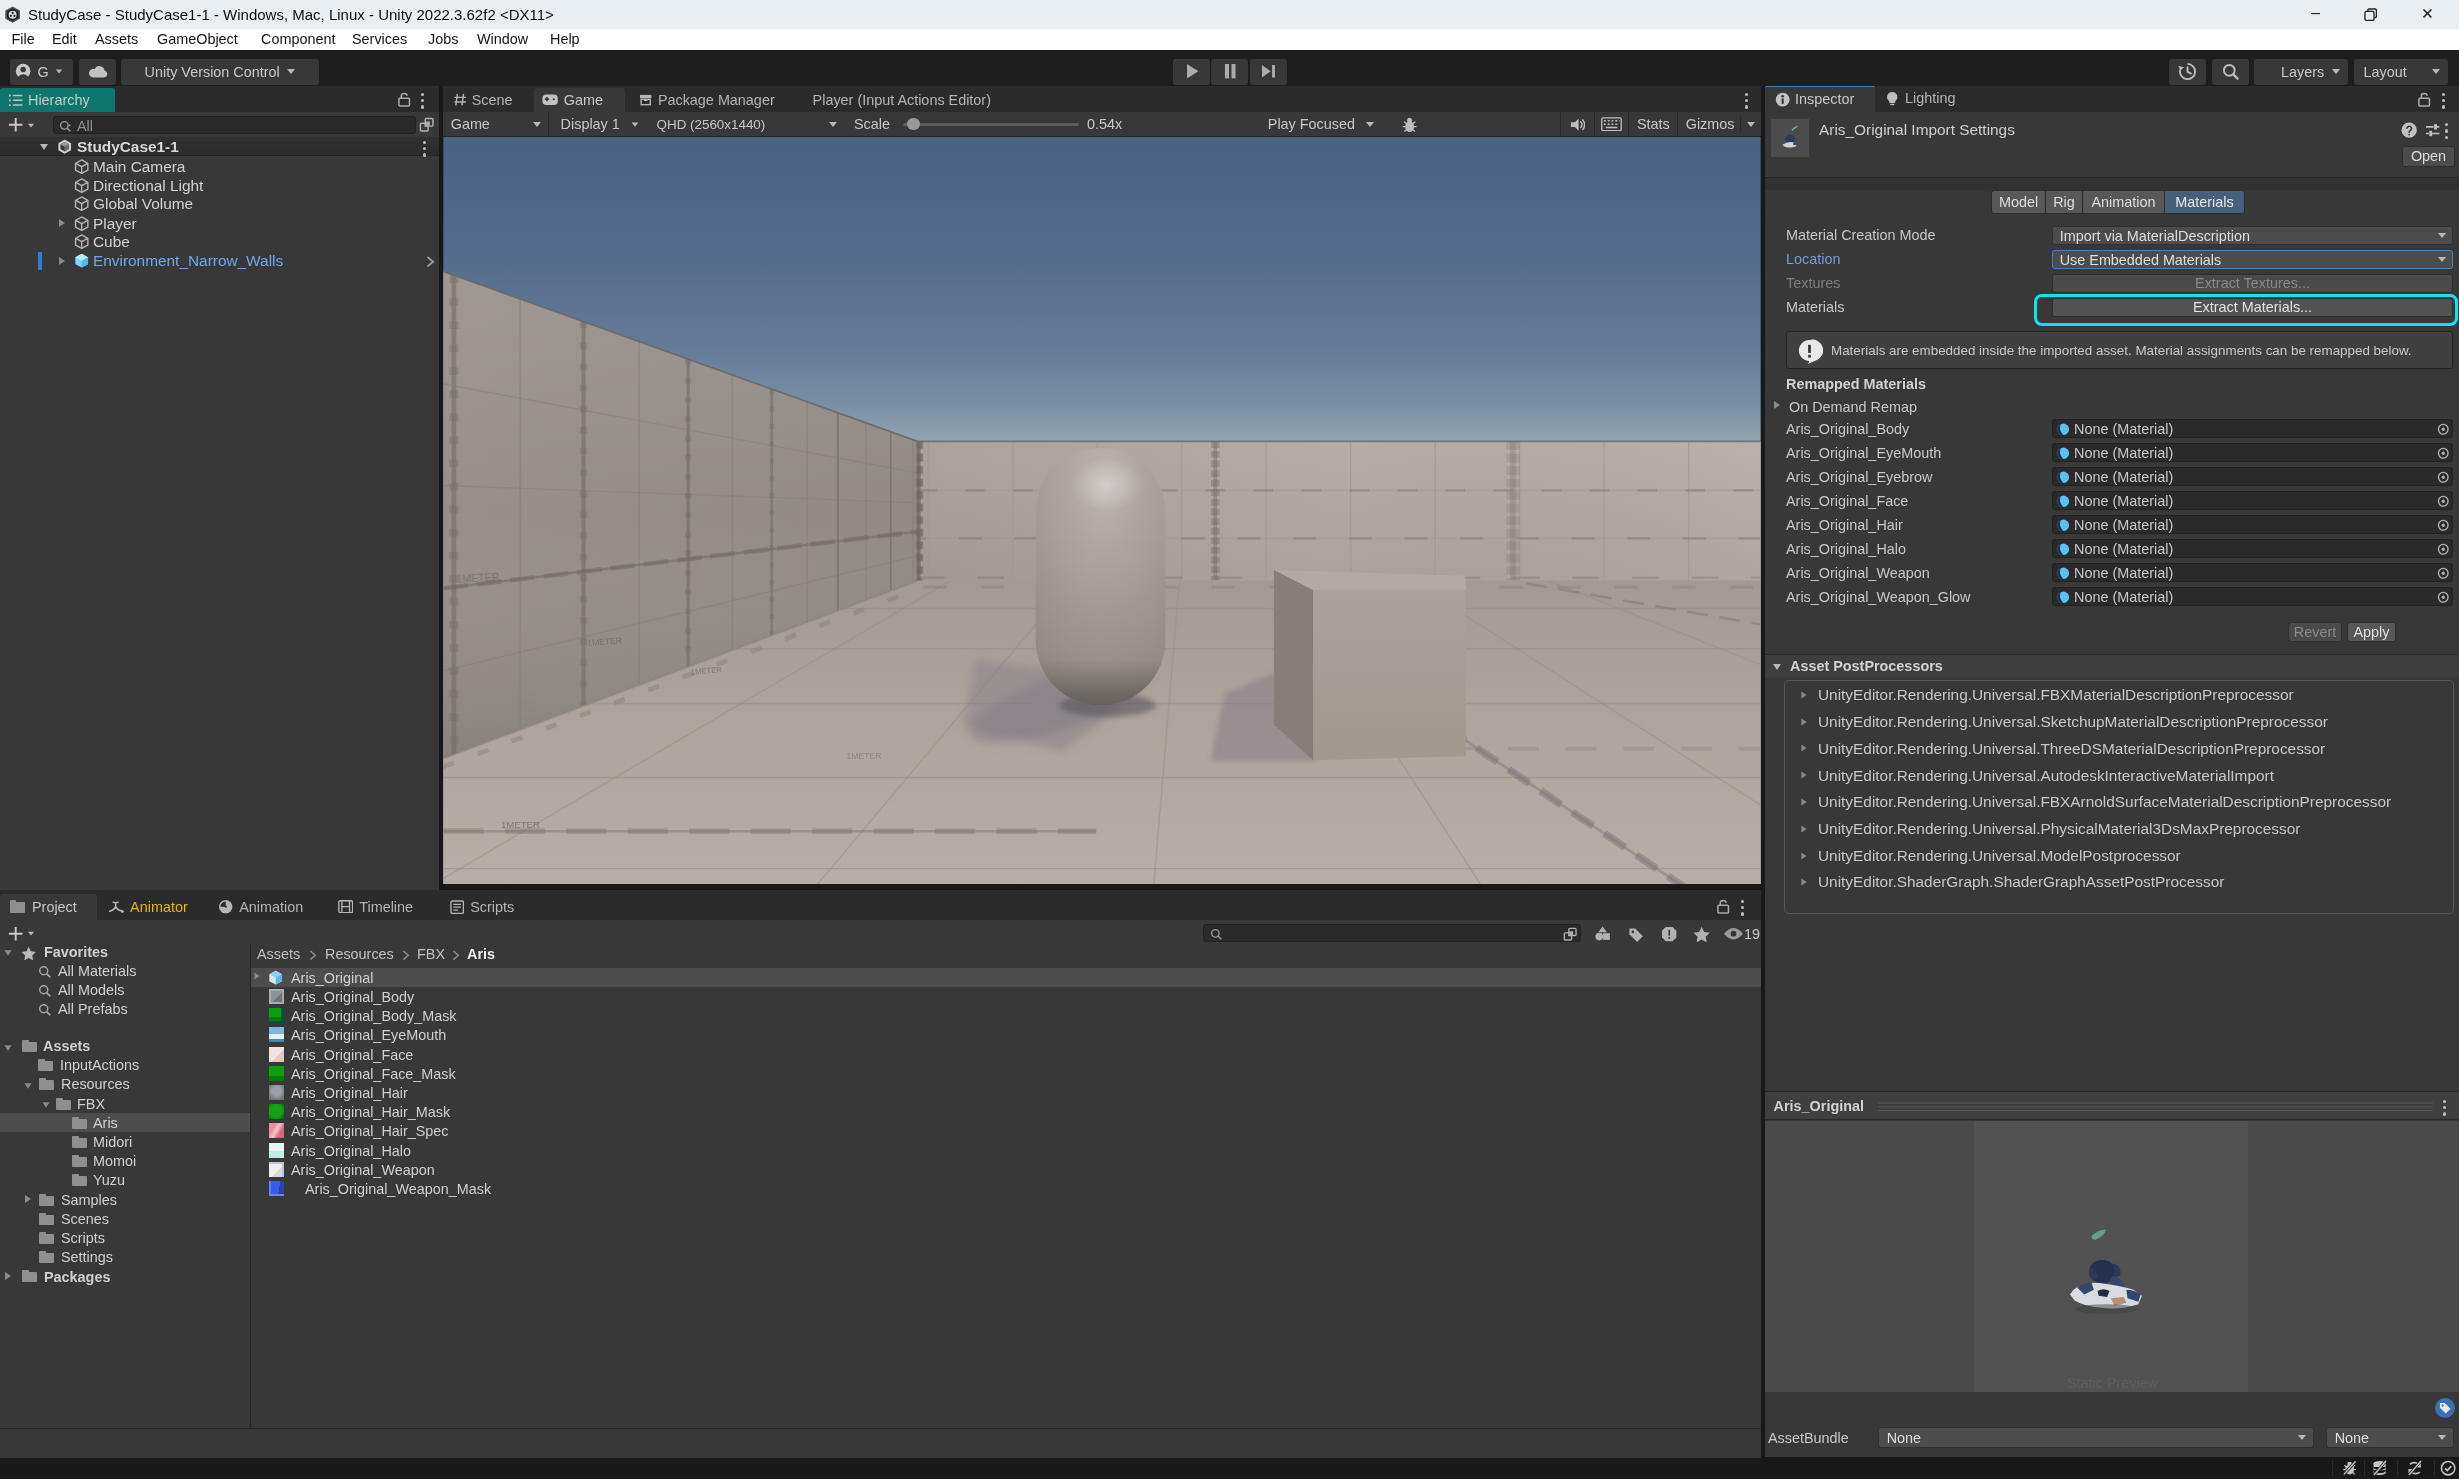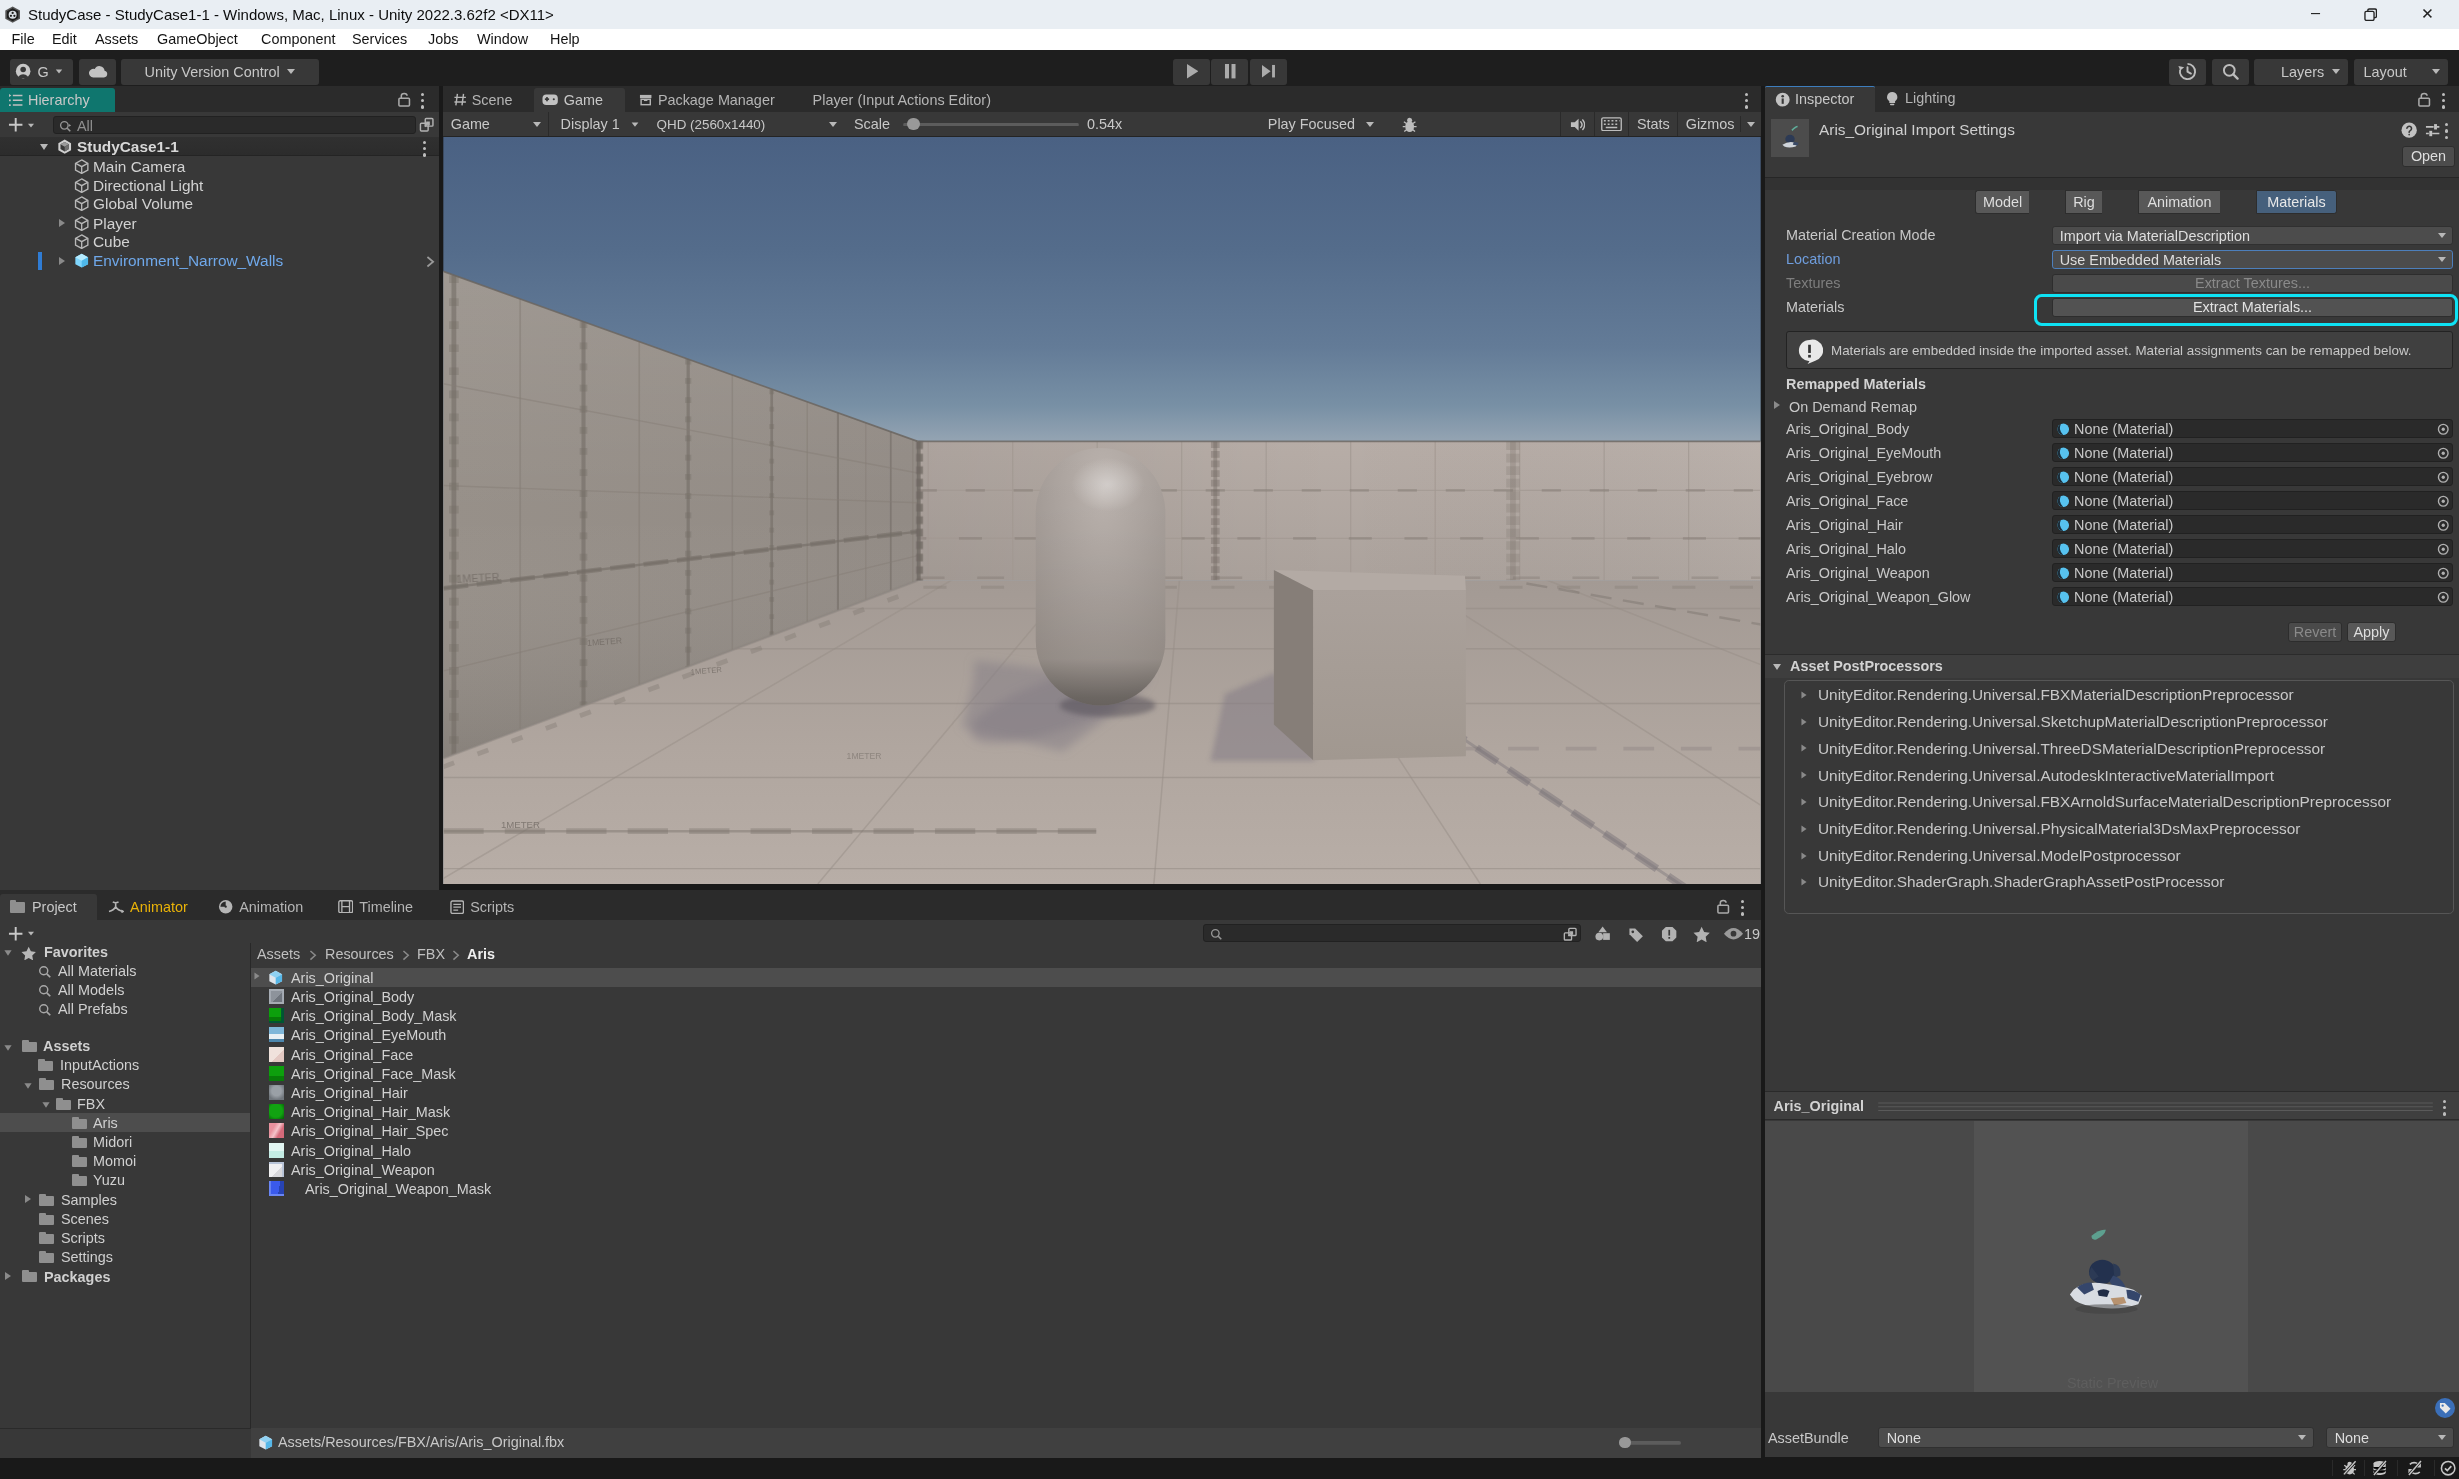--- a/index.html
+++ b/index.html
@@ -543,21 +543,21 @@
     </svg>
   <span class="kebab abs" style="left:680px;top:37px;">
       <i></i>
       <i></i>
       <i></i>
     </span>
   <div class="abs" style="left:637px;top:60px;width:53px;height:21px;background:#4c4c4c;border:1px solid #2d2d2d;border-radius:2.9px;color:#dedede;font-size:14.4px;text-align:center;line-height:19px;">Open</div>
   <div class="abs" style="left:0;top:91px;width:695px;height:1px;background:#262626;"></div>
   <div class="abs" style="left:0;top:92px;width:695px;height:11.5px;background:#323232;"></div>
 
-  <div class="abs" style="left:210px;top:104px;height:24px;display:flex;gap:36px;">
+  <div class="abs" style="left:226px;top:104px;height:24px;display:flex;">
     <div style="width:54px;background:#585858;border:1px solid #2d2d2d;border-right:none;border-radius:2.9px 0 0 2.9px;color:#dedede;font-size:14.4px;text-align:center;line-height:22px;">Model</div>
     <div style="width:37px;background:#585858;border:1px solid #2d2d2d;border-right:none;color:#dedede;font-size:14.4px;text-align:center;line-height:22px;">Rig</div>
     <div style="width:82px;background:#585858;border:1px solid #2d2d2d;border-right:none;color:#dedede;font-size:14.4px;text-align:center;line-height:22px;">Animation</div>
     <div style="width:81px;background:#46607c;border:1px solid #2d2d2d;border-radius:0 2.9px 2.9px 0;color:#e8e8e8;font-size:14.4px;text-align:center;line-height:22px;">Materials</div>
   </div>
 
   <span class="abs txt" style="left:21px;top:141px;">Material Creation Mode</span>
   <div class="abs ddown" style="left:287px;top:140px;width:401px;height:19px;">
     <span style="margin-left:6.7px;flex:1;">Import via MaterialDescription</span>
       <span class="caret" style="margin-right:5.8px;"></span>
@@ -946,32 +946,20 @@
   <div class="thumb" style="top:233px;background:linear-gradient(120deg,#e8929e 30%,#f4c4ca 50%,#d46a7a 70%);"></div>
   <span class="prow" style="left:291px;top:233px;">Aris_Original_Hair_Spec</span>
   <div class="thumb" style="top:253px;background:linear-gradient(180deg,#e2f6f2 55%,#c4ece4 55%);"></div>
   <span class="prow" style="left:291px;top:253px;">Aris_Original_Halo</span>
   <div class="thumb" style="top:272px;background:linear-gradient(135deg,#f0f0f2 60%,#d8d8dc 60%);box-shadow:inset -1.9px 1.9px 0 #b8c4d8;"></div>
   <span class="prow" style="left:291px;top:272px;">Aris_Original_Weapon</span>
   <div class="thumb" style="top:291px;background:linear-gradient(100deg,#3a5aec 65%,#2743b4 65%);box-shadow:inset 1.9px -1.9px 0 #6a86f4;"></div>
   <span class="prow" style="left:305px;top:291px;">Aris_Original_Weapon_Mask</span>
 
   <div class="abs" style="left:0;top:538px;width:1761px;height:30px;background:#383838;border-top:1px solid #2a2a2a;"></div>
-  <div class="abs" style="left:251px;top:538px;width:1510px;height:30px;background:#404040;">
-    <svg class="abs" style="left:6.7px;top:6.7px" width="15.4" height="15.4" viewBox="0 0 16 16">
-        <path d="M8 0.8 L14.6 4.4 L14.6 11.6 L8 15.2 L1.4 11.6 L1.4 4.4 Z" fill="#dfe5ec"></path>
-        <path d="M8 0.8 L14.6 4.4 L8 8 L1.4 4.4 Z" fill="#8fd1f2"></path>
-        <path d="M8 8 L14.6 4.4 L14.6 11.6 L8 15.2 Z" fill="#56b7e8"></path>
-      </svg>
-    <span class="abs" style="left:27px;top:5.8px;color:#c8c8c8;font-size:14.4px;">Assets/Resources/FBX/Aris/Aris_Original.fbx</span>
-    <svg class="abs" style="left:1368px;top:12.5px" width="62" height="4.8" viewBox="0 0 65 5">
-        <rect width="65" height="4" rx="2" fill="#5c5c5c"></rect>
-      </svg>
-    <div class="abs" style="left:1368px;top:8.6px;width:11.5px;height:11.5px;border-radius:50%;background:#999;"></div>
-  </div>
 </div>
 
 <div class="abs" style="left:2306px;top:1457px;width:154px;height:22px;">
   <div class="abs" style="left:26px;top:2.9px;width:1px;height:16.3px;background:#2a2a2a;"></div>
   <div class="abs" style="left:58px;top:2.9px;width:1px;height:16.3px;background:#2a2a2a;"></div>
   <div class="abs" style="left:91px;top:2.9px;width:1px;height:16.3px;background:#2a2a2a;"></div>
   <div class="abs" style="left:128px;top:2.9px;width:1px;height:16.3px;background:#2a2a2a;"></div>
   <svg class="abs" style="left:35px;top:2.9px" width="17.3" height="16.3" viewBox="0 0 18 17">
       <ellipse cx="9" cy="10" rx="4.6" ry="5.2" fill="#c6c6c6"></ellipse>
       <circle cx="9" cy="4.2" r="2.4" fill="#c6c6c6"></circle>

